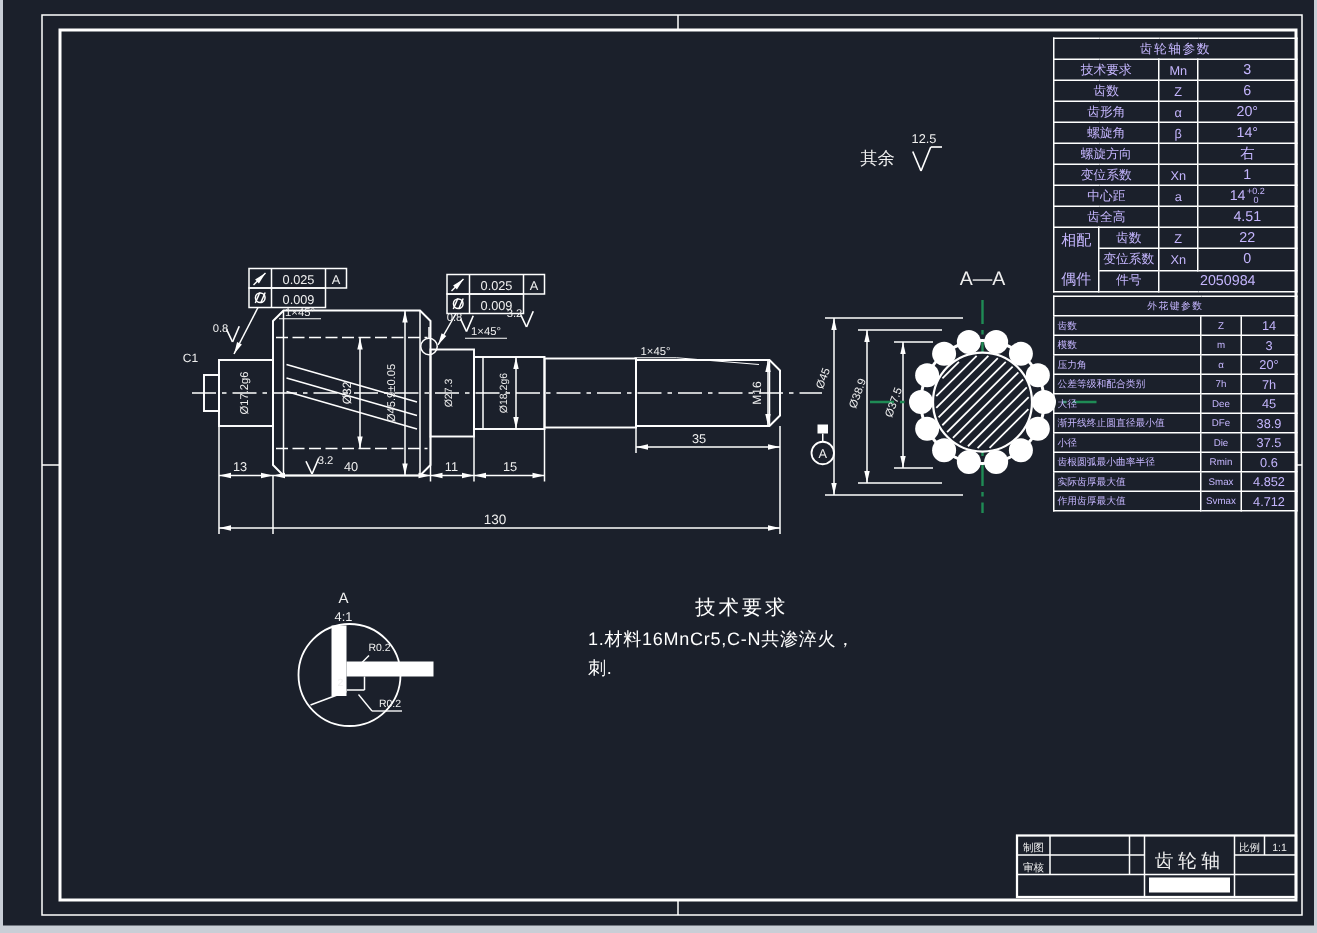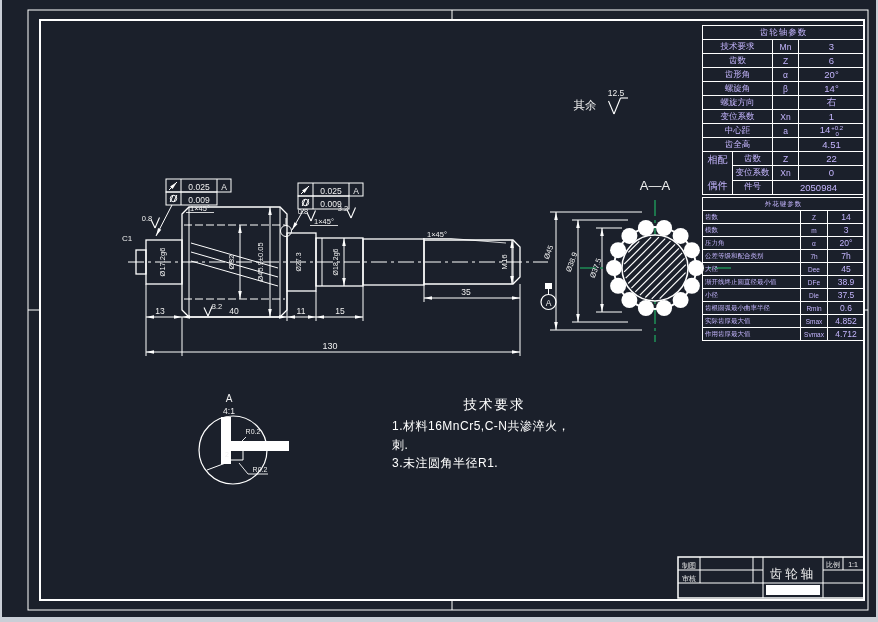--- a/index.html
+++ b/index.html
@@ -428,18 +428,17 @@
         <td>Svmax</td>
         <td class="val">4.712</td>
       </tr>
 </tbody>
   </table>
 
 <div id="tech">
   <div class="t">技术要求</div>
   <div class="l">1.材料16MnCr5,C-N共渗淬火，</div>
   <div class="l">刺.</div>
-  <div class="l">3.未注圆角半径R1.</div>
 </div>
 
 <div class="edge" style="left:0;top:0;width:2px;height:622px;"></div>
 <div class="edge" style="right:0;top:0;width:2px;height:622px;"></div>
 <div class="edge" style="left:0;top:617px;width:878px;height:5px;"></div>
 
 </body></html>

